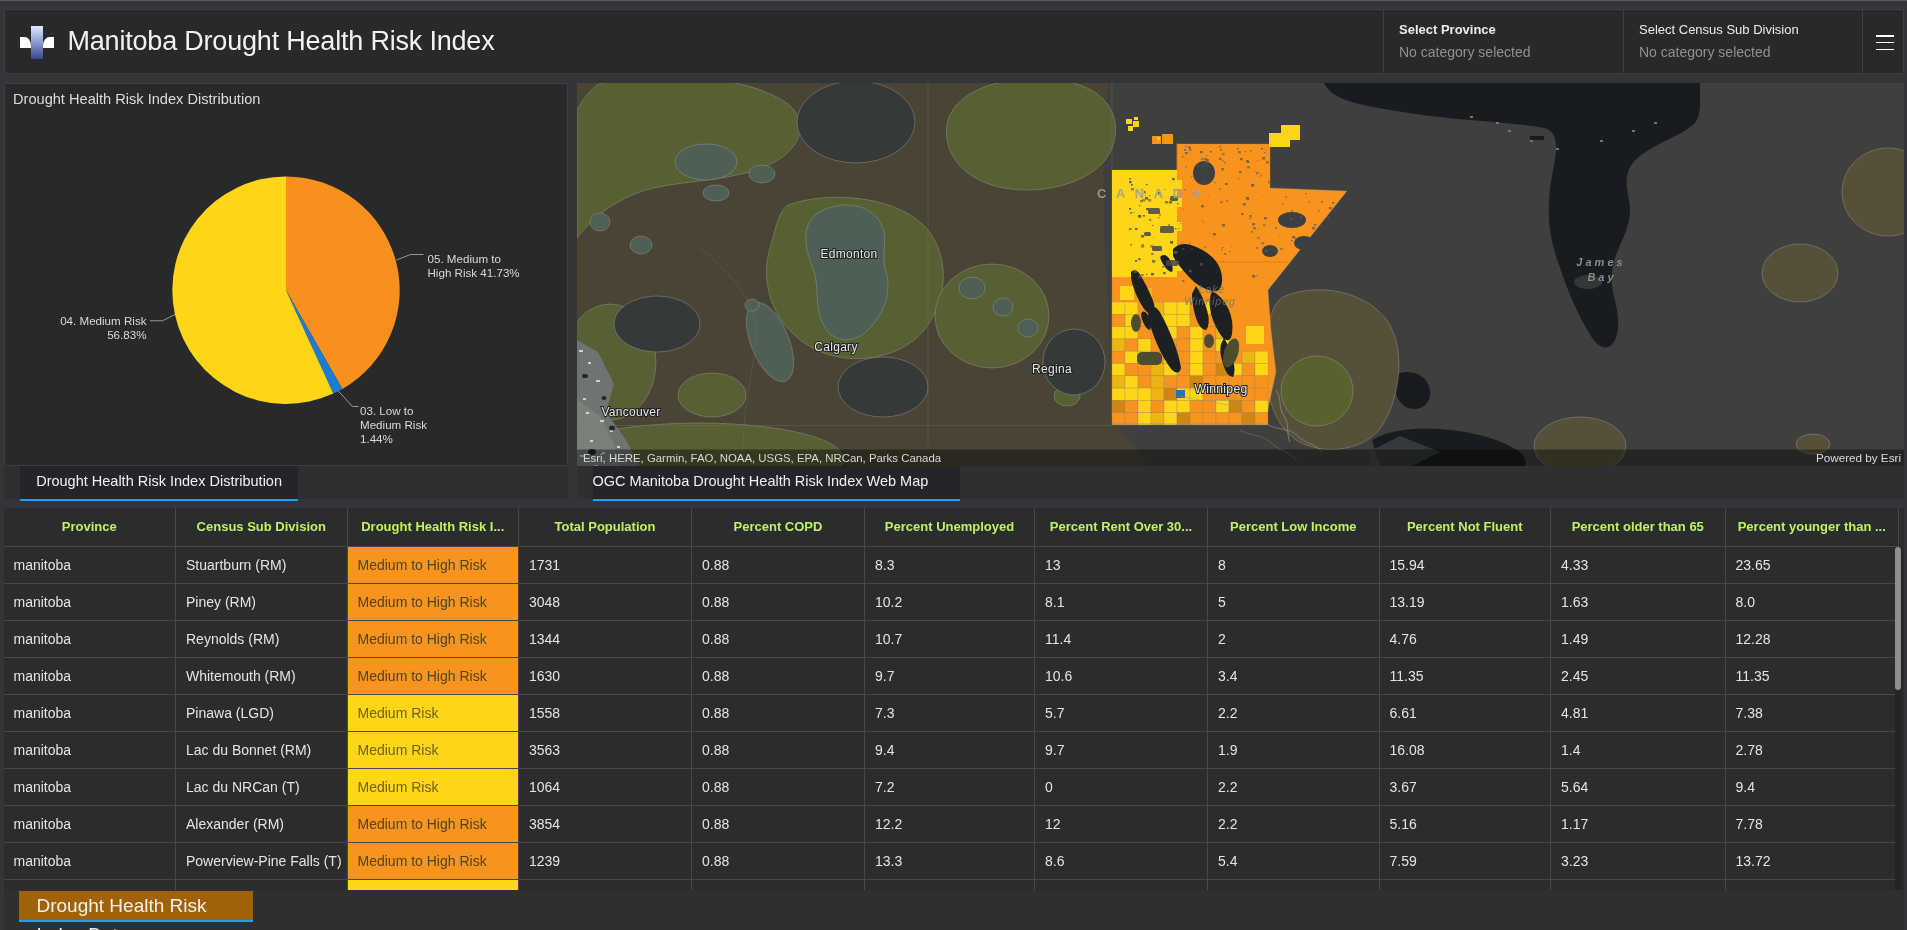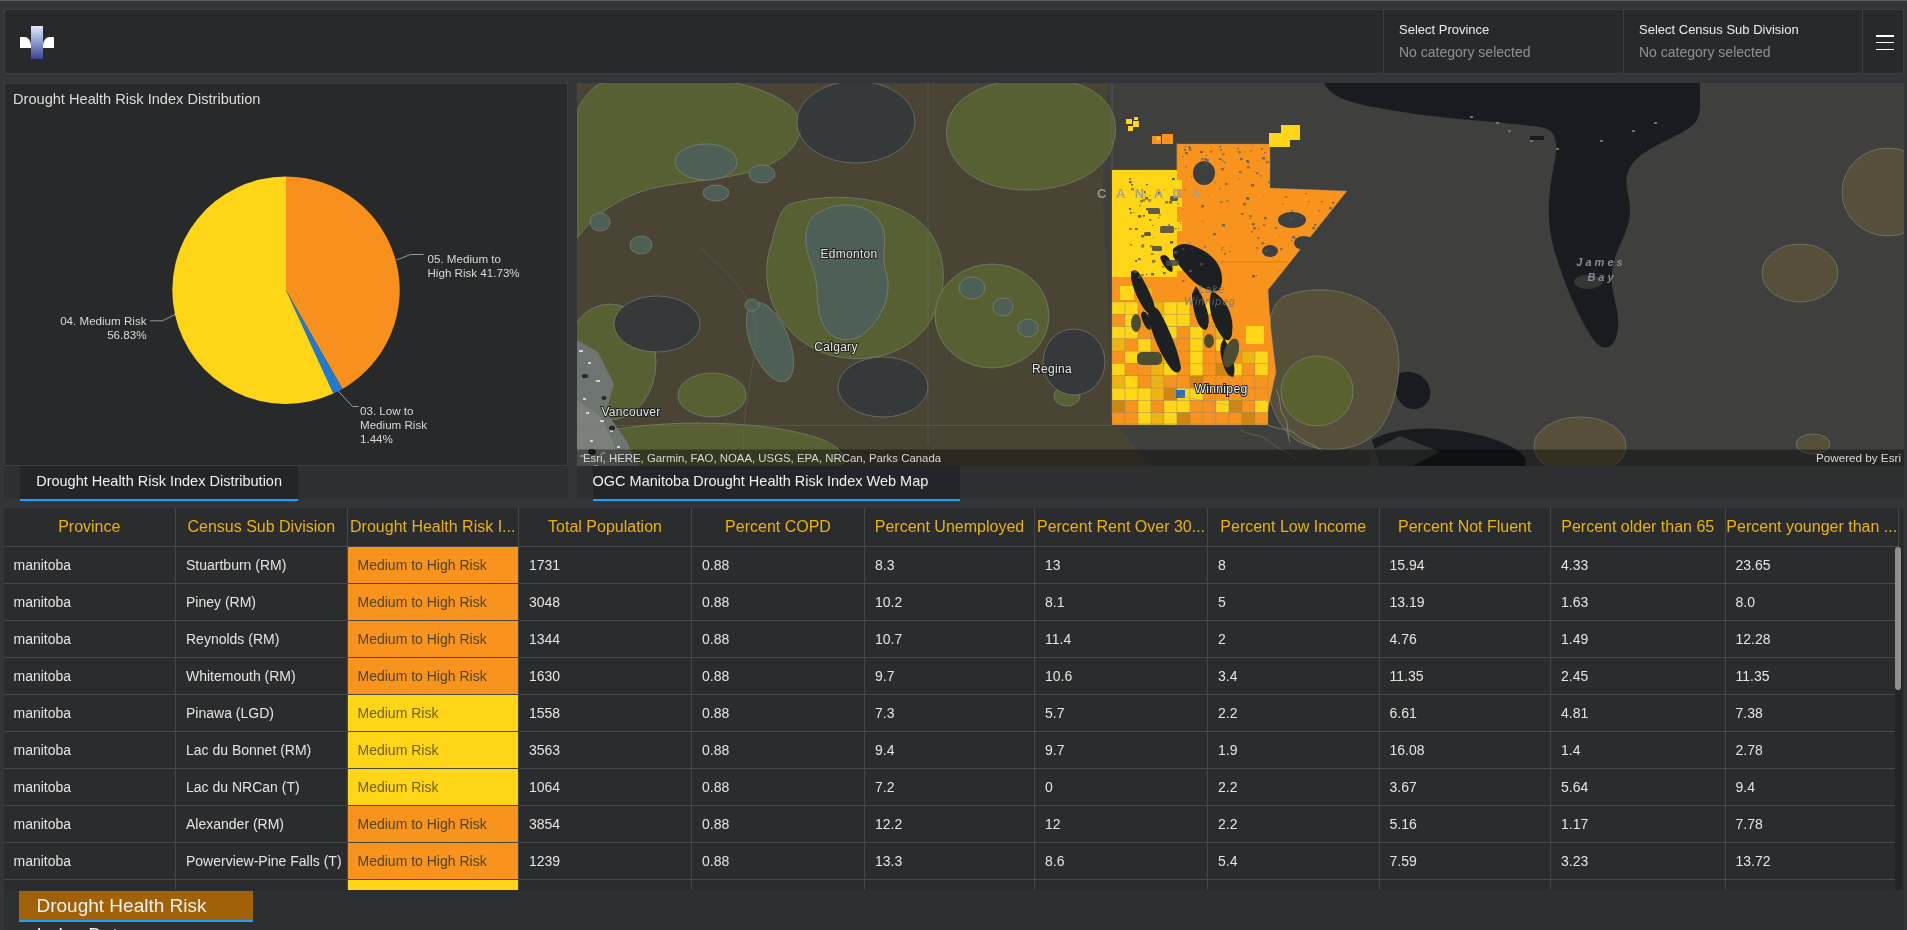--- a/index.html
+++ b/index.html
@@ -1,30 +1,31 @@
 <!DOCTYPE html>
 <html><head><meta charset="utf-8">
 <style>
 html,body{margin:0;padding:0;width:1907px;height:930px;background:#343538;overflow:hidden}
 *{box-sizing:border-box;font-family:"Liberation Sans",sans-serif}
 .abs{position:absolute}
 table{border-collapse:collapse;table-layout:fixed;width:1893.5px}
-th{height:38px;font-size:16px;font-weight:normal;color:#eab308;text-align:center;
+th{height:38px;font-size:13px;font-weight:bold;color:#bef264;text-align:center;
    border-right:1px solid #47484a;border-bottom:1px solid #47484a;padding:0}
 td{height:37.1px;font-size:14px;color:#e4e4e4;text-align:left;padding:0 0 0 10px;
    border-right:1px solid #47484a;border-bottom:1px solid #47484a;white-space:nowrap;overflow:hidden}
 </style></head>
 <body>
 <div class="abs" style="left:0;top:0;width:1907px;height:1px;background:#595b5e"></div>
 
 <div class="abs" style="left:3.5px;top:9px;width:1900px;height:65px;background:#28292b;border:1px solid #3d3e40">
   <div class="abs" style="left:1378px;top:0;width:1px;height:63px;background:#3d3e40"></div>
   <div class="abs" style="left:1618px;top:0;width:1px;height:63px;background:#3d3e40"></div>
   <div class="abs" style="left:1857.5px;top:0;width:1px;height:63px;background:#3d3e40"></div>
-  <div class="abs" style="left:1394.5px;top:11.5px;font-size:13px;font-weight:normal;color:#ececec">Select Province</div>
+  <div class="abs" style="left:63px;top:16px;font-size:27px;color:#f2f2f2;letter-spacing:-0.2px">Manitoba Drought Health Risk Index</div>
+  <div class="abs" style="left:1394.5px;top:11.5px;font-size:13px;font-weight:bold;color:#ececec">Select Province</div>
   <div class="abs" style="left:1394.5px;top:34px;font-size:14px;color:#8f9092">No category selected</div>
   <div class="abs" style="left:1634.5px;top:11.5px;font-size:13px;font-weight:normal;color:#ececec">Select Census Sub Division</div>
   <div class="abs" style="left:1634.5px;top:34px;font-size:14px;color:#8f9092">No category selected</div>
   <div class="abs" style="left:1871px;top:24.8px;width:18.5px;height:1.8px;background:#fff"></div>
   <div class="abs" style="left:1871px;top:31.6px;width:18.5px;height:1.8px;background:#fff"></div>
   <div class="abs" style="left:1871px;top:38.5px;width:18.5px;height:1.8px;background:#fff"></div>
 </div>
 <svg style="position:absolute;left:19.5px;top:25.5px" width="34" height="33" viewBox="0 0 34 33">
     <defs>
       <linearGradient id="lg" x1="0" y1="0" x2="0" y2="1">

